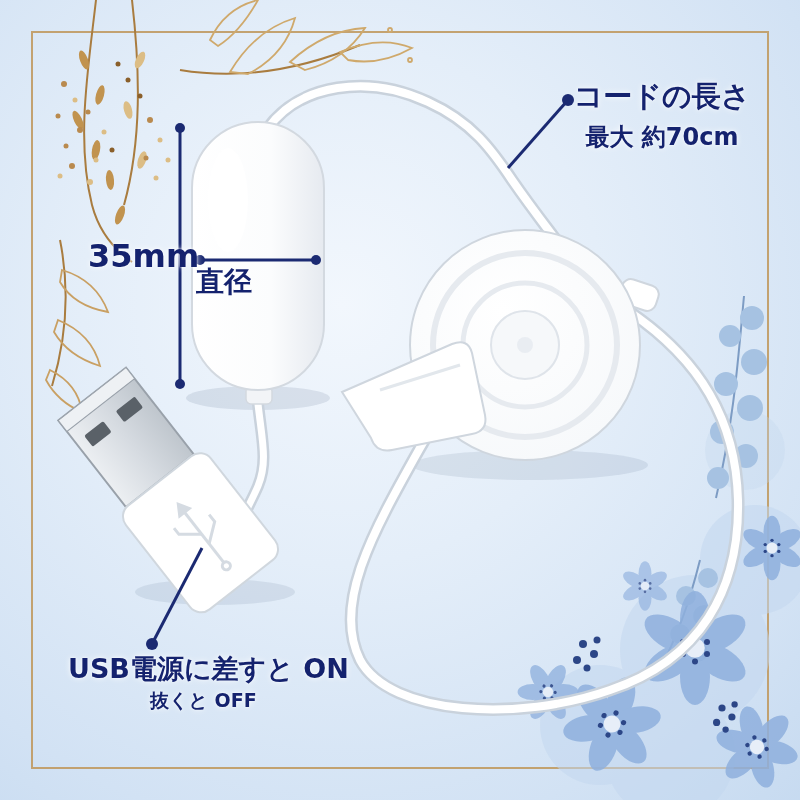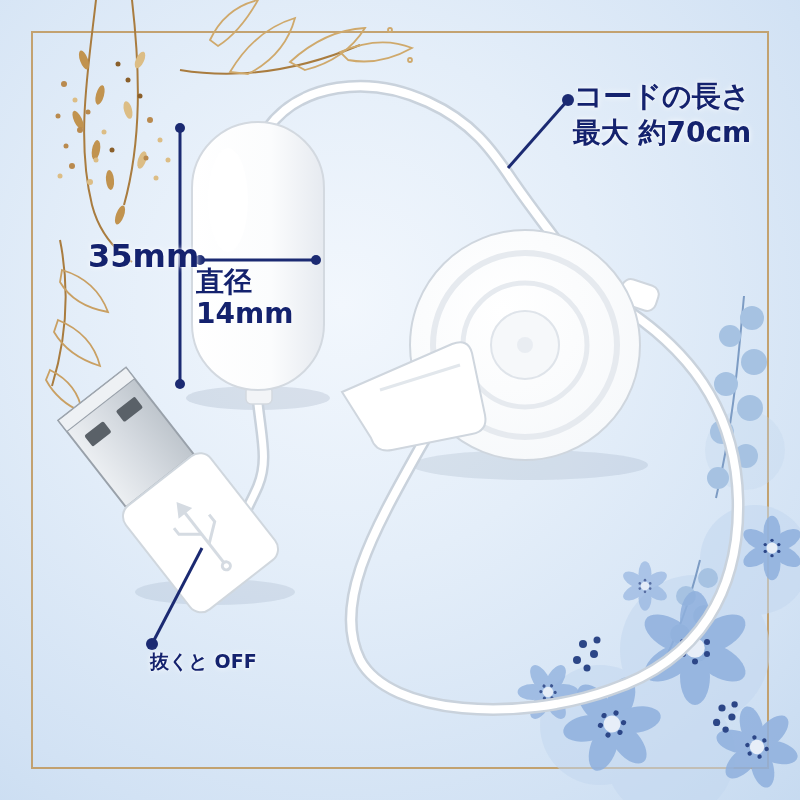--- a/index.html
+++ b/index.html
@@ -16,21 +16,21 @@
   }
   .scene{position:absolute;left:0;top:0;}
   .ann{
     position:absolute;
     color:#14226e;
     text-shadow:0 0 6px rgba(255,255,255,.85), 0 0 2px rgba(255,255,255,.9);
     line-height:1.15;
     white-space:nowrap;
   }
   .ann-cord{left:572px;top:80px;width:180px;text-align:center;font-size:29px;}
-  .ann-cord .l2{font-size:28px;margin-top:4px;}
+  .ann-cord .l2{font-size:24px;margin-top:11px;}
   .ann-35{left:88px;top:238px;font-size:32px;text-align:center;}
   .ann-dia{left:196px;top:266px;width:122px;text-align:left;font-size:28px;}
   .ann-op{left:68px;top:645px;font-size:29px;}
   .ann-op .l2{font-size:27px;margin-top:8px;}
   .ann-op .l3{font-size:19px;margin-top:6px;padding-left:82px;}
 </style>
 </head>
 <body>
 
 <div class="canvas">
@@ -252,20 +252,20 @@
 
   <div class="ann ann-cord">
     <div class="l1">コードの長さ</div>
     <div class="l2">最大 約70cm</div>
   </div>
 
   <div class="ann ann-35">35mm</div>
 
   <div class="ann ann-dia">
     <div>直径</div>
-    <div>14mm</div>
   </div>
 
   <div class="ann ann-op">
+    <div class="l2">USB電源に差すと ON</div>
     <div class="l3">抜くと OFF</div>
   </div>
 
 </div>
 
 </body></html>

